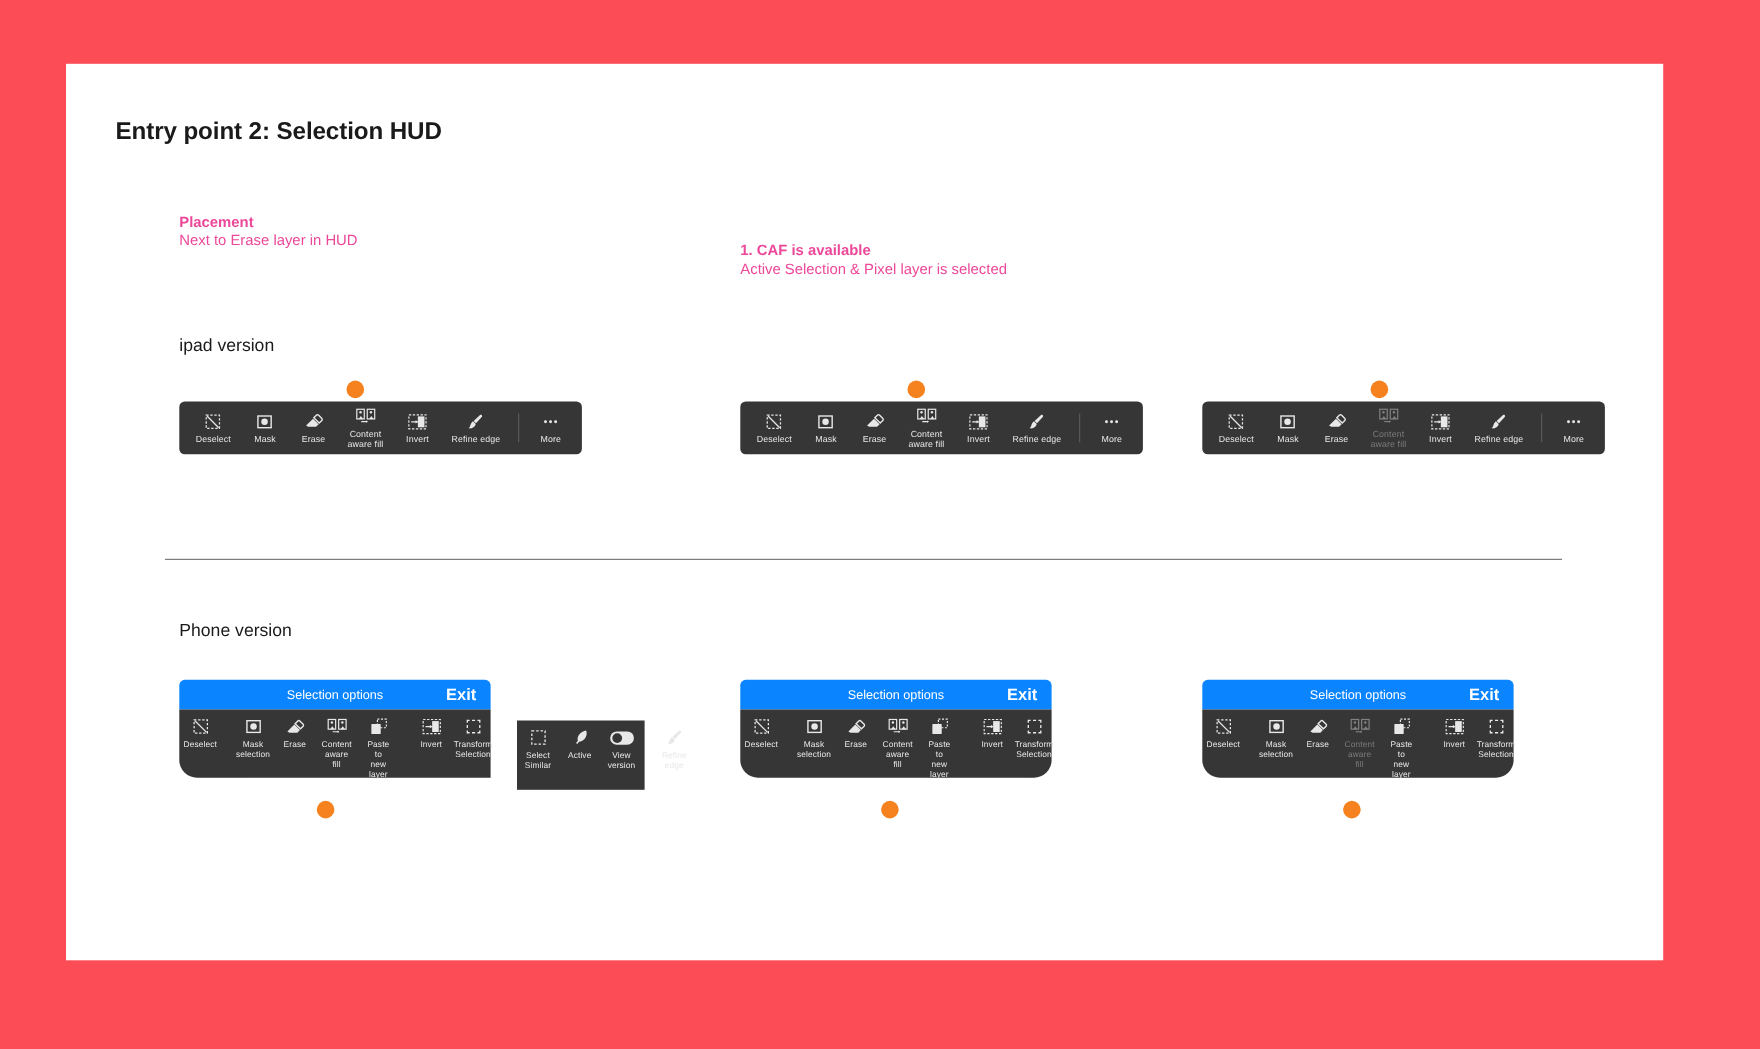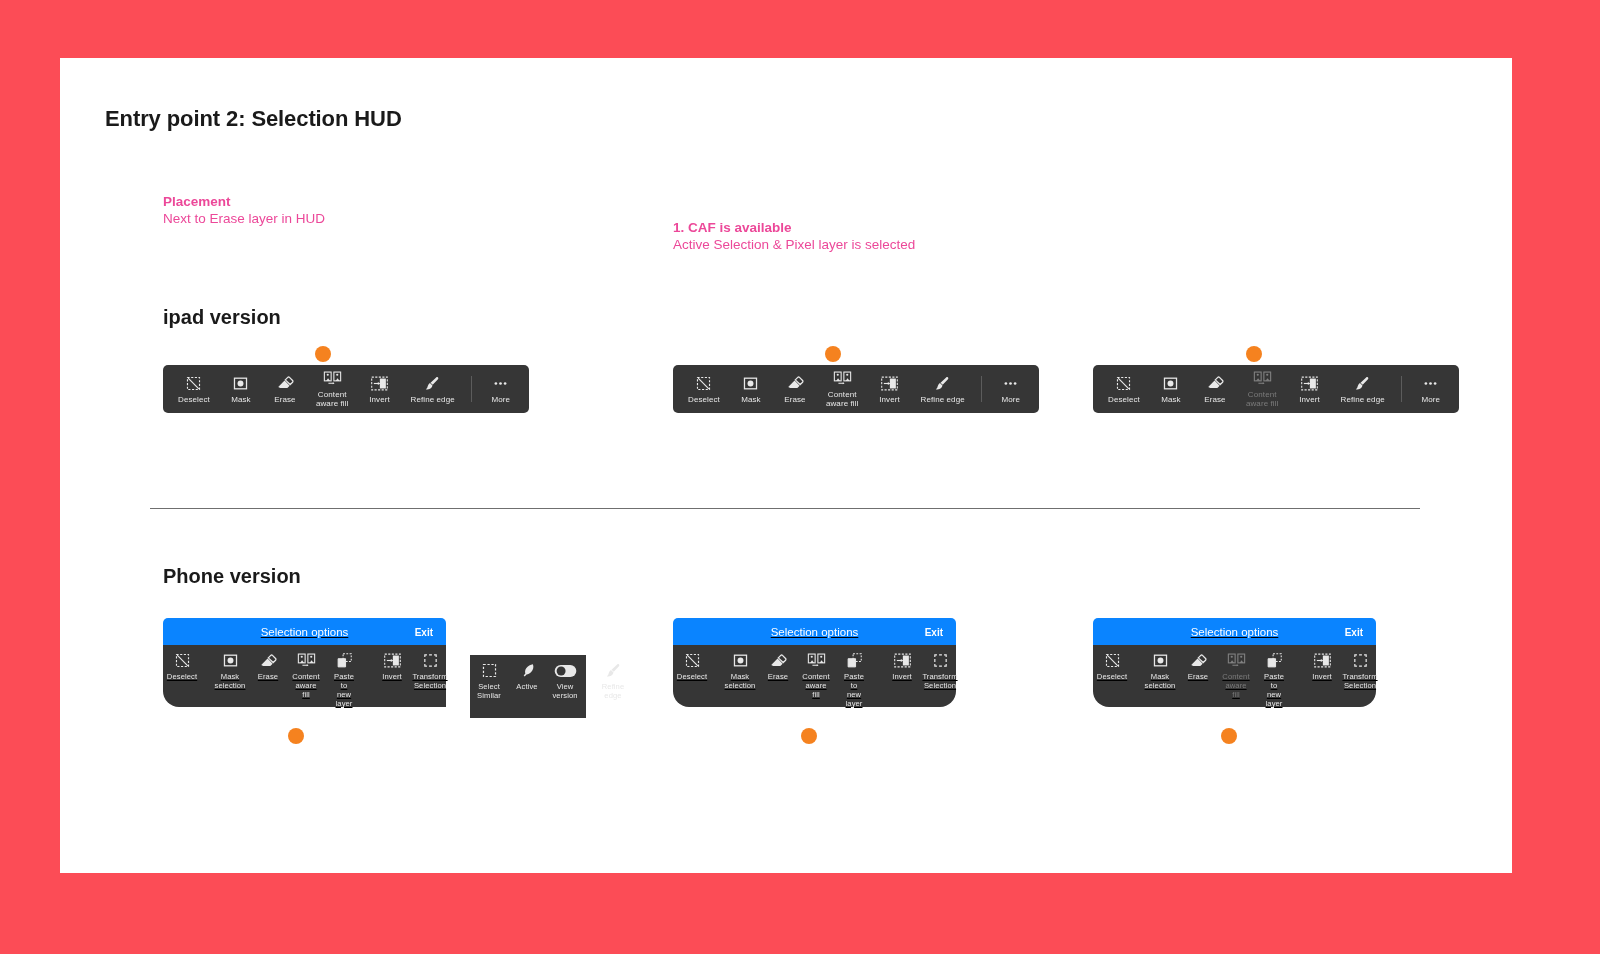--- a/index.html
+++ b/index.html
@@ -25,21 +25,21 @@
   }
   .col-head {
     position: absolute;
     font-size: 13.5px; color: #ec4899; line-height: 17px;
   }
   .col-head .t { font-weight: bold; display: block; }
   .col-head .s { font-weight: normal; display: block; }
   .col-head .gap { display: block; height: 16px; }
   .section-label {
     position: absolute;
-    font-size: 20px; font-weight: bold; color: #1a1a1a;
+    font-size: 16px; font-weight: normal; color: #1a1a1a;
   }
 
   .divider {
     position: absolute;
     left: 90px; top: 450px; width: 1270px; height: 1px;
     background: #6f6f6f;
   }
 
   
   .dot {
@@ -78,37 +78,36 @@
   .hud-sep {
     width: 1px; background: #5c5c5c;
     margin: 11px 7px;
     align-self: stretch;
   }
 
   
   .phone {
     position: absolute;
     z-index: 2;
-    text-decoration: underline;
   }
   .phone-header {
     position: relative;
     background: #0a84ff;
     height: 27px;
     border-top-left-radius: 5px;
     border-top-right-radius: 5px;
     display: flex; align-items: center; justify-content: center;
   }
   .phone-header .title {
     font-size: 11.5px; color: #ffffff; font-weight: normal;
   }
   .phone-header .exit {
     position: absolute; right: 13px; top: 50%;
     transform: translateY(-50%);
-    font-size: 10px; color: #ffffff; font-weight: bold;
+    font-size: 15px; color: #ffffff; font-weight: bold;
   }
   .phone-body {
     position: relative;
     background: #363636;
     height: 62px;
     border-bottom-left-radius: 16px;
     border-bottom-right-radius: 16px;
     display: flex; align-items: flex-start;
     padding-top: 7px;
     overflow: visible;

